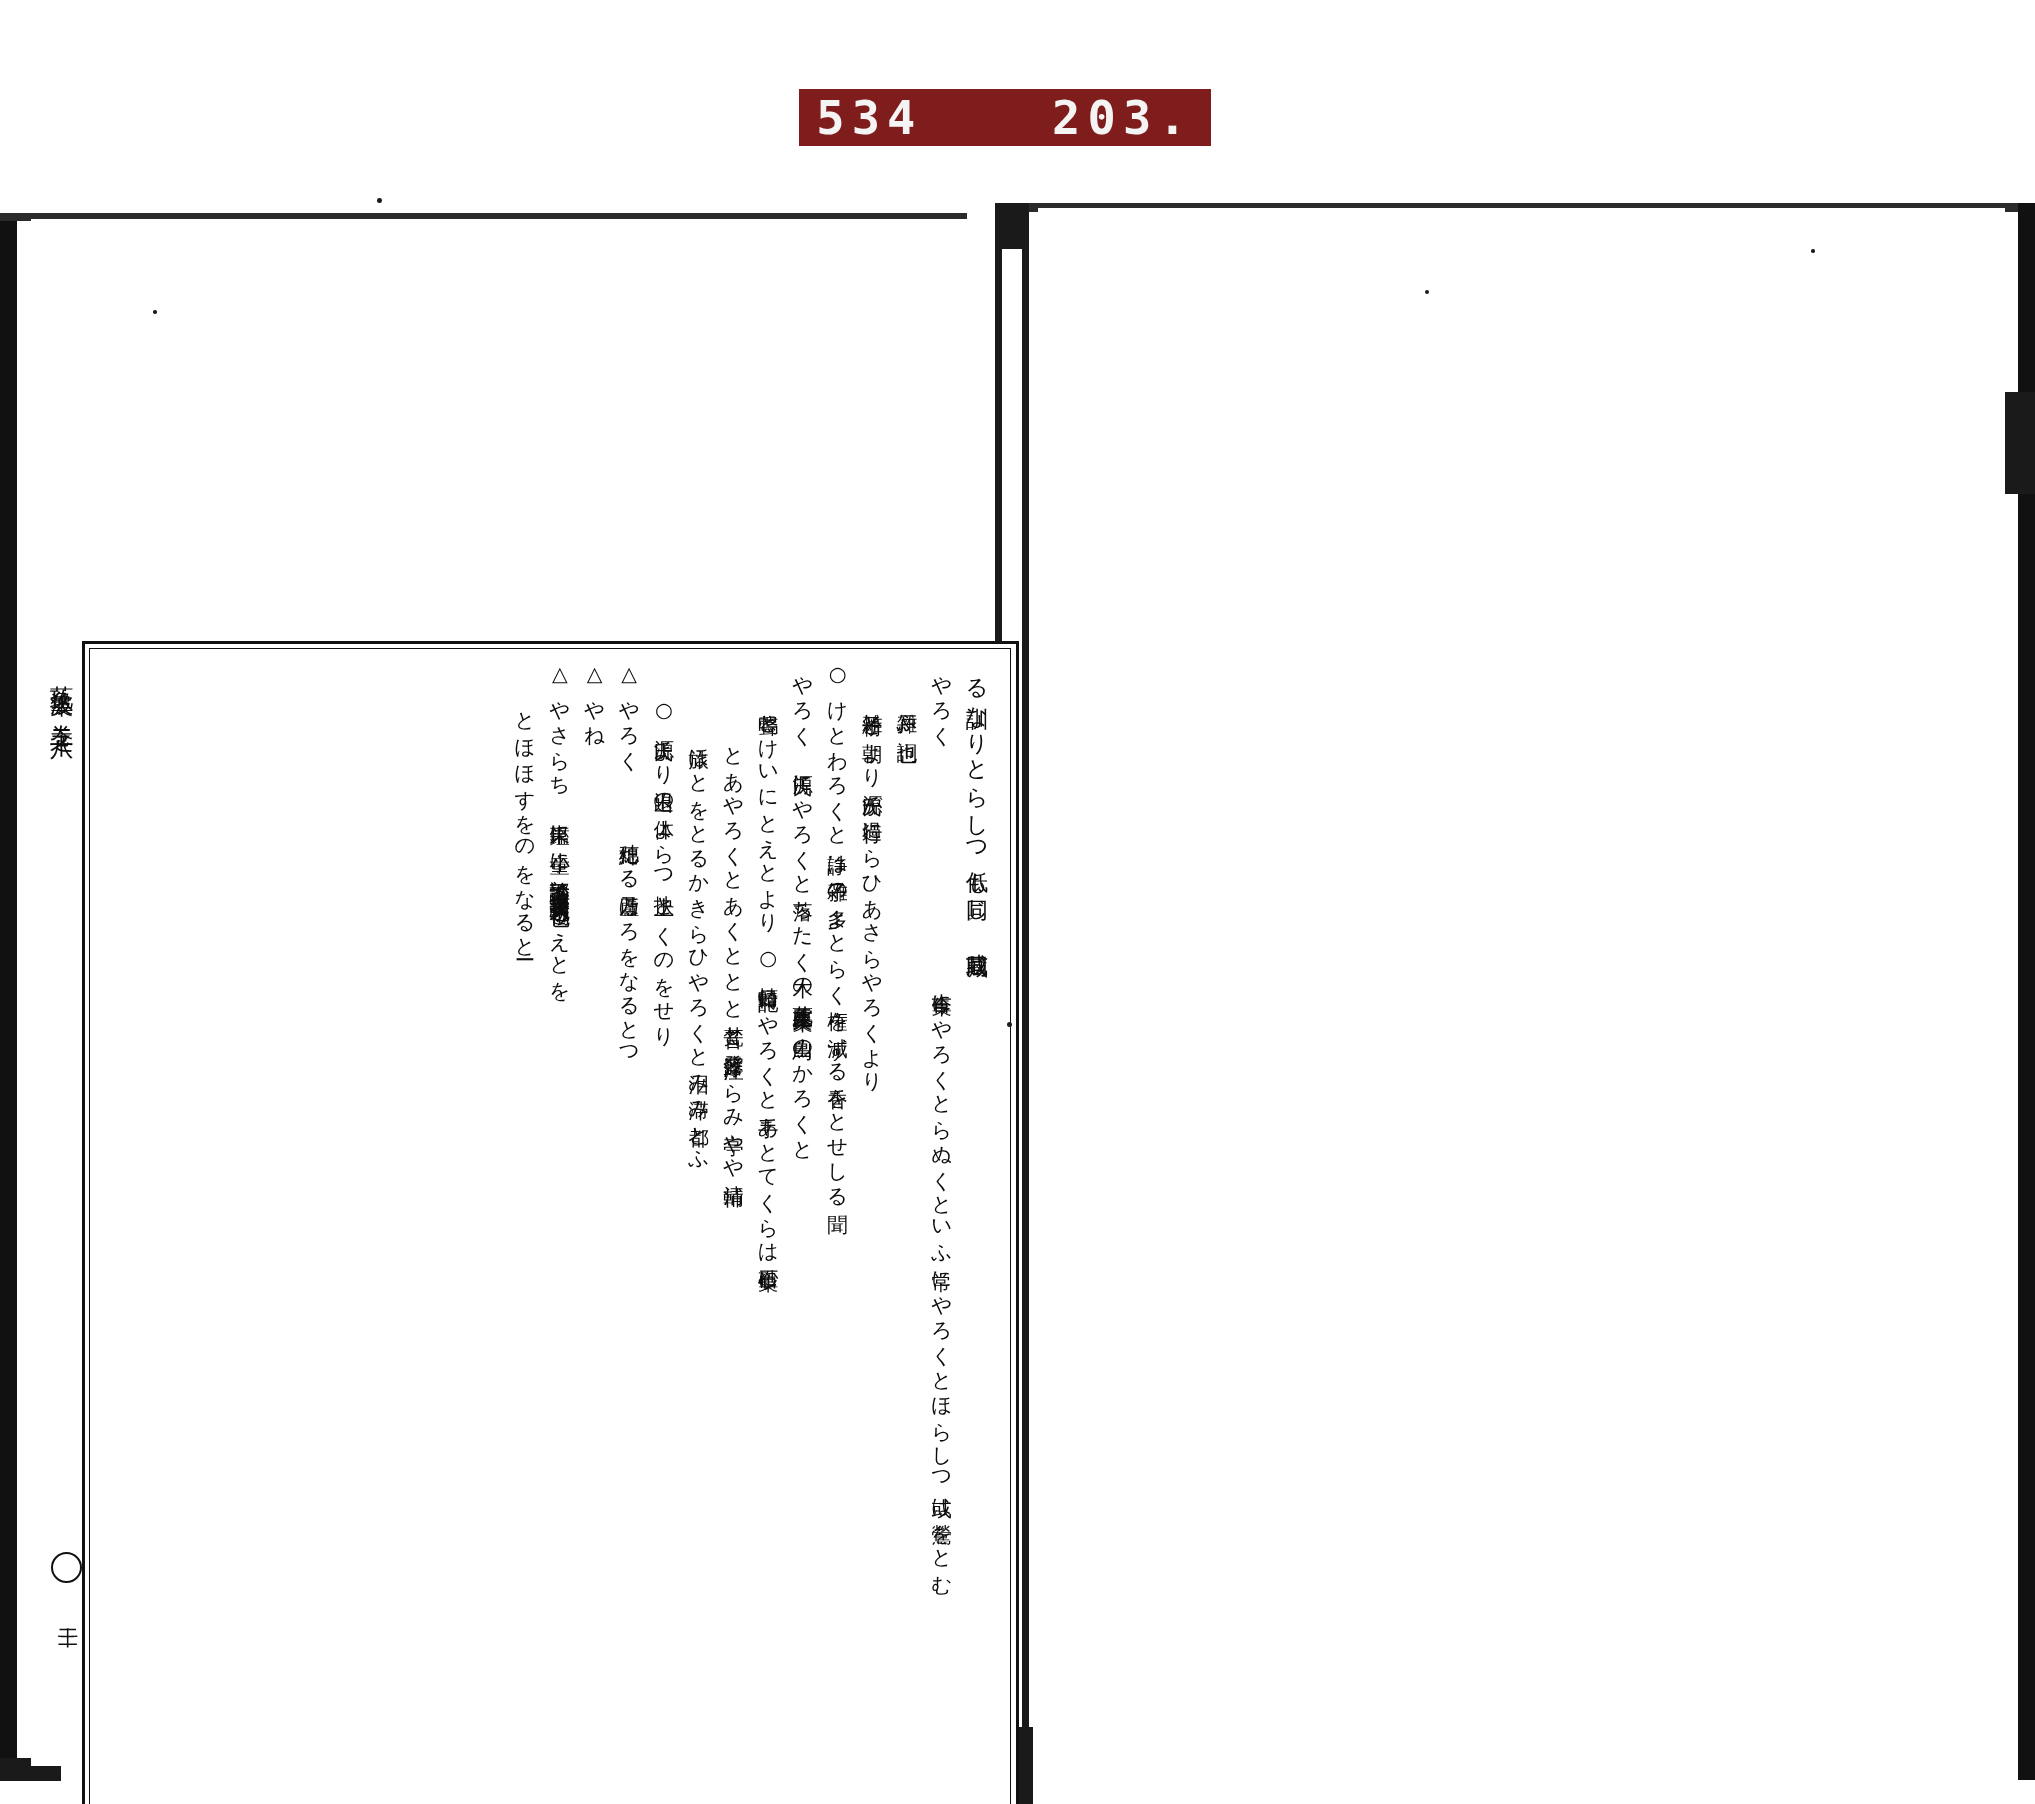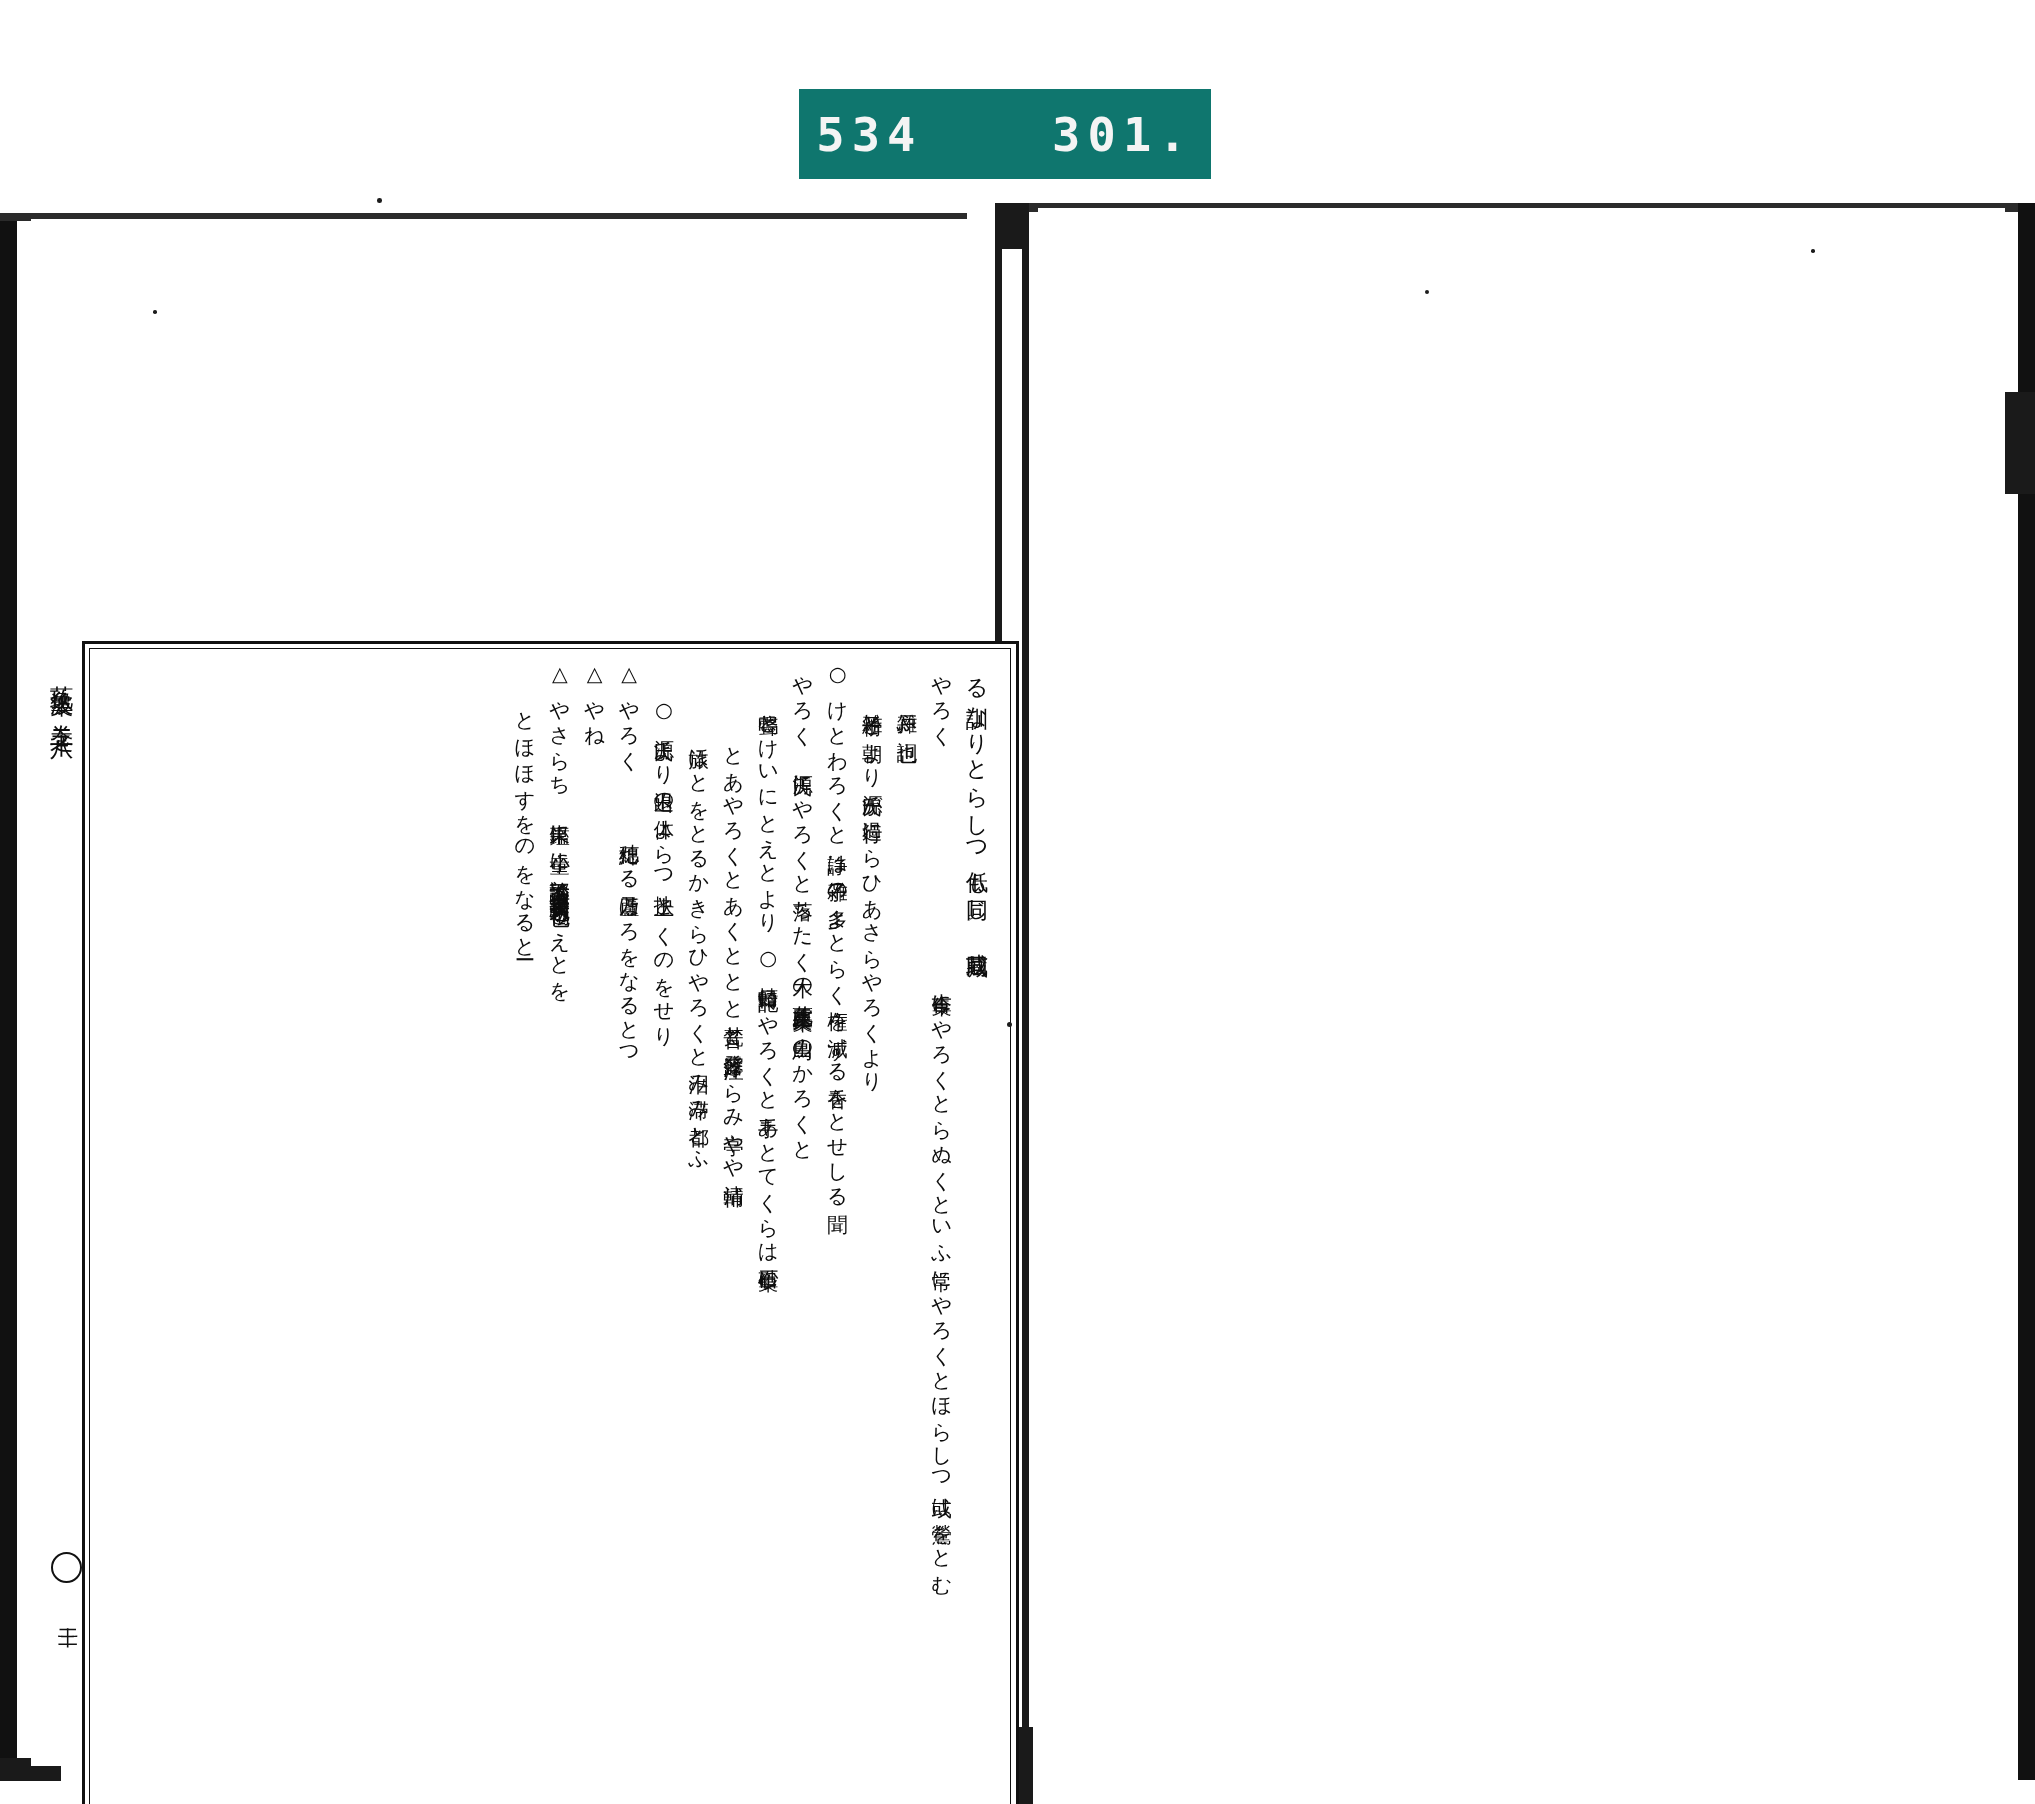--- a/index.html
+++ b/index.html
@@ -14,22 +14,22 @@
     font-family: "DejaVu Serif", serif;
     overflow: hidden;
   }
 
   
   #counter-strip {
     position: absolute;
     left: 799px;
     top: 89px;
     width: 412px;
-    height: 90px;
-    background: #0f766e;
+    height: 57px;
+    background: #7f1d1d;
     display: flex;
     align-items: center;
     justify-content: space-between;
     padding: 0 17.3px;
     box-sizing: border-box;
     letter-spacing: 7.1px;
   }
   .counter-num {
     color: #f4f4f4;
     font-family: "DejaVu Sans Mono", monospace;
@@ -205,21 +205,21 @@
     position: absolute;
     background: #1c1c1c;
     border-radius: 50%;
   }
 </style>
 </head>
 <body>
 
 <div id="counter-strip">
   <span class="counter-num">534</span>
-  <span class="counter-num">301.</span>
+  <span class="counter-num">203.</span>
 </div>
 
 <div id="scan-area">
 
   <div class="scan-edge" id="edge-left-top"></div>
   <div class="scan-edge" id="edge-top-left"></div>
   <div class="scan-edge" id="edge-top-right"></div>
   <div class="scan-edge" id="edge-right"></div>
   <div class="scan-edge" id="edge-corner-bl"></div>
   <div class="scan-edge" id="edge-right-blob"></div>

